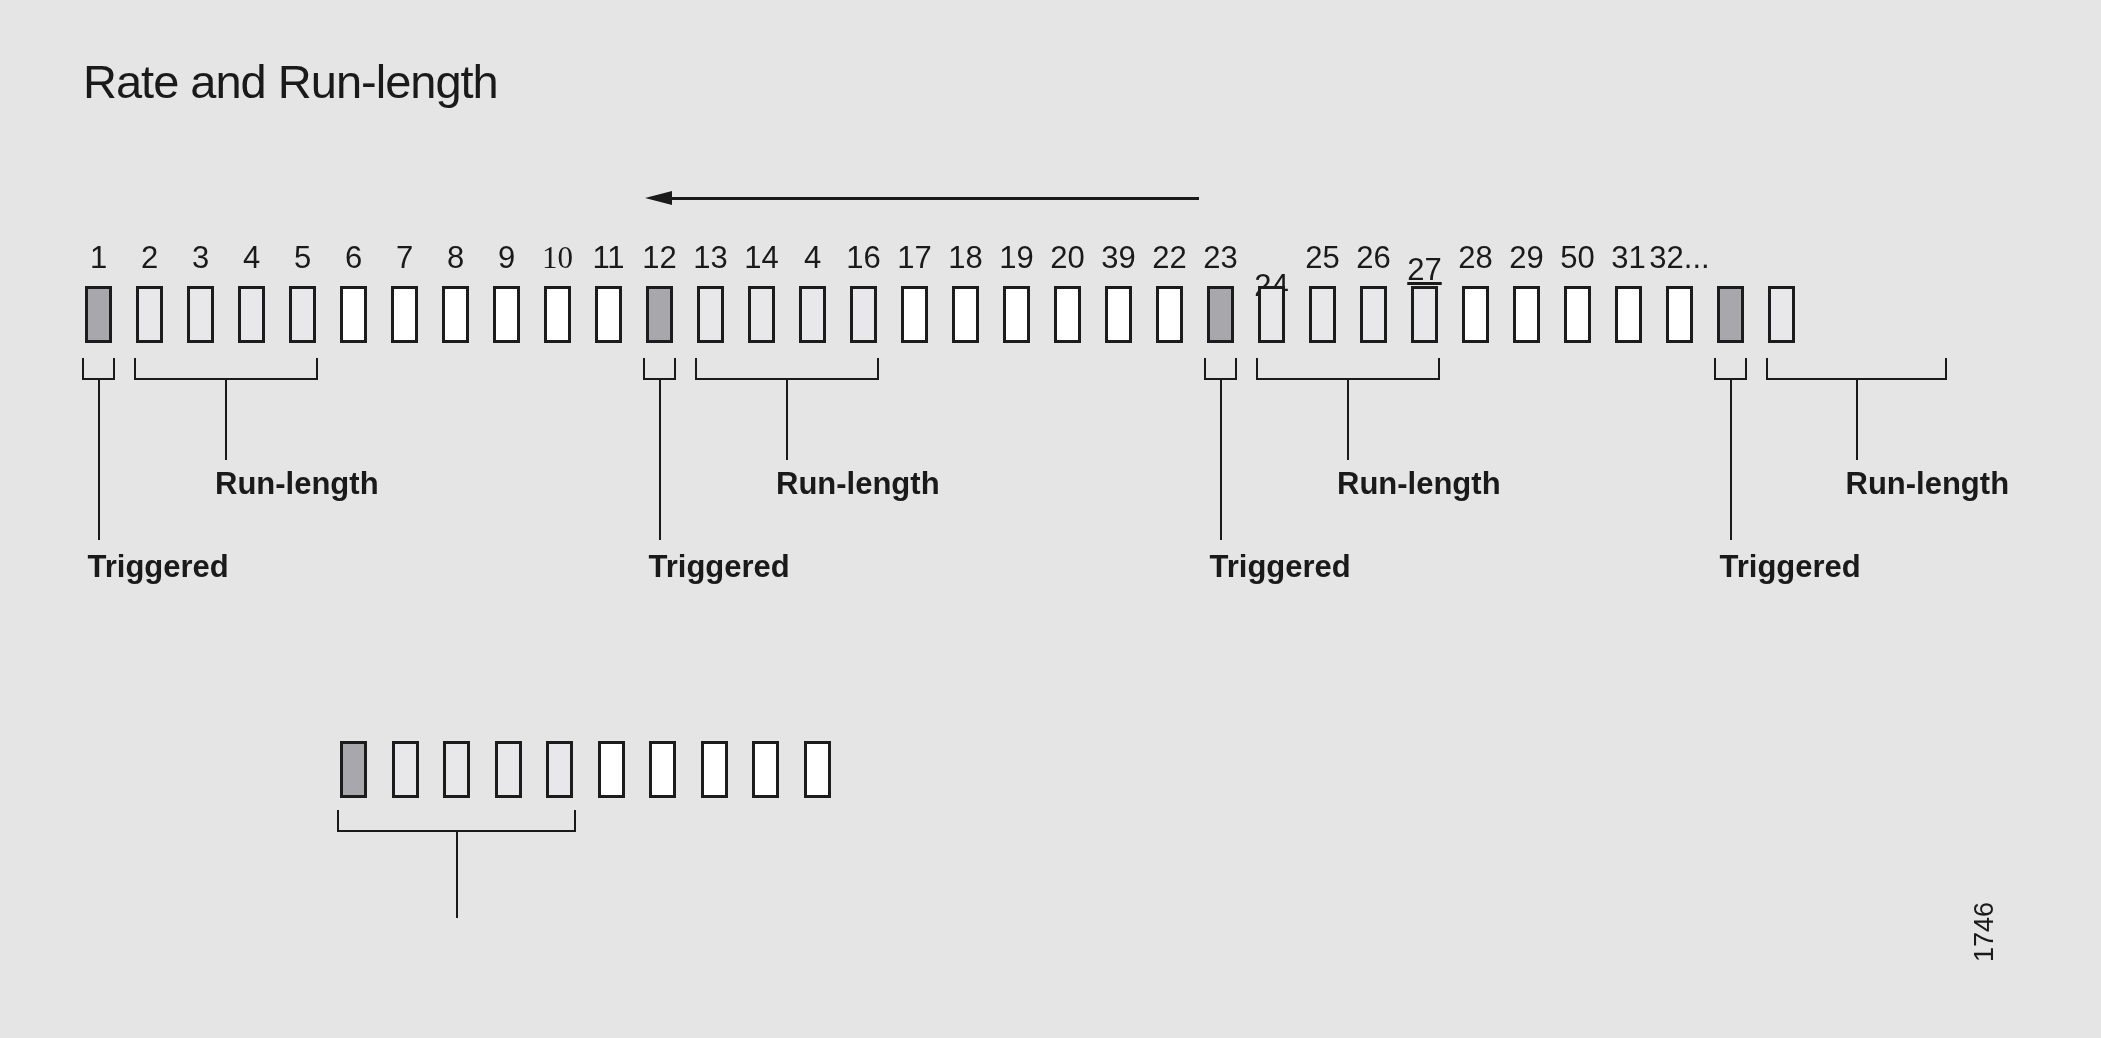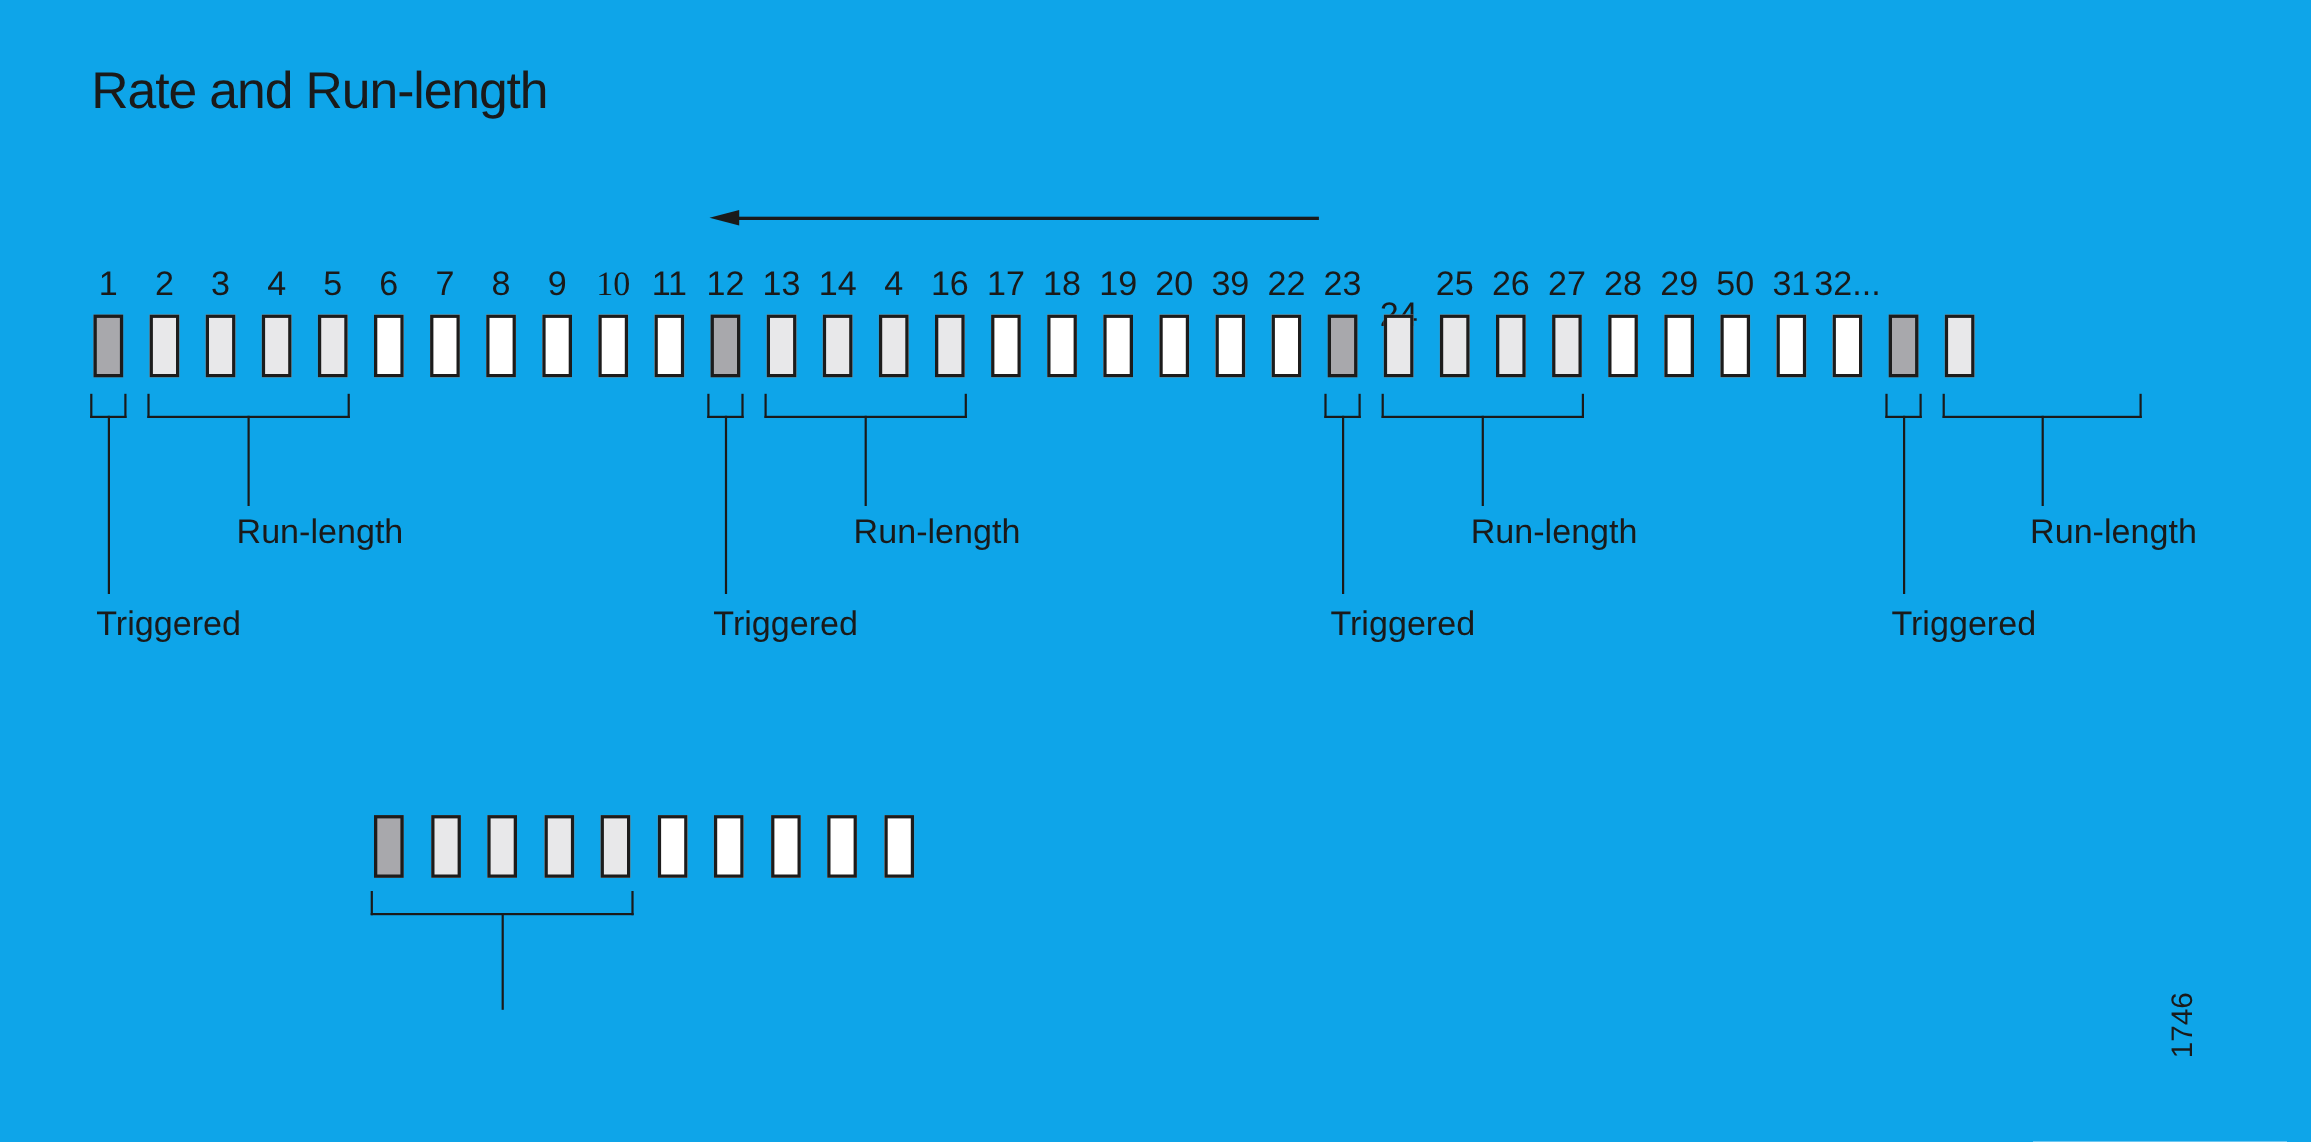--- a/index.html
+++ b/index.html
@@ -6,21 +6,21 @@
     margin: 0;
     padding: 0;
     background: #ffffff;
     font-family: "Liberation Sans", sans-serif;
     color: #1a1a1a;
   }
   #stage {
     position: relative;
     width: 2101px;
     height: 1038px;
-    background: #0ea5e9;
+    background: #e5e5e5;
     overflow: hidden;
   }
   .abs { position: absolute; }
 
   .title {
     left: 83px; top: 54px;
     font-size: 47px;
     letter-spacing: -1px;
     font-weight: 400;
     white-space: nowrap;
@@ -73,20 +73,21 @@
     height: 22px;
     box-sizing: border-box;
   }
   .stem {
     width: 2px;
     background: #1a1a1a;
   }
   .grp-label {
     font-size: 31px;
     white-space: nowrap;
+    font-weight: bold;
   }
 
   .caption {
     left: 85px; top: 928px;
     font-size: 31px;
     white-space: nowrap;
   }
   .fig-num {
     left: 1943px; top: 916px;
     width: 84px; height: 32px;
@@ -127,21 +128,21 @@
       <div class="abs pkt-number" style="left: 872.5px; top: 240px;">17</div>
       <div class="abs pkt-number" style="left: 923.5px; top: 240px;">18</div>
       <div class="abs pkt-number" style="left: 974.5px; top: 240px;">19</div>
       <div class="abs pkt-number" style="left: 1025.5px; top: 240px;">20</div>
       <div class="abs pkt-number" style="left: 1076.5px; top: 240px;">39</div>
       <div class="abs pkt-number" style="left: 1127.5px; top: 240px;">22</div>
       <div class="abs pkt-number" style="left: 1178.5px; top: 240px;">23</div>
       <div class="abs pkt-number" style="left: 1229.5px; top: 240px; margin-top: 28px;">24</div>
       <div class="abs pkt-number" style="left: 1280.5px; top: 240px;">25</div>
       <div class="abs pkt-number" style="left: 1331.5px; top: 240px;">26</div>
-      <div class="abs pkt-number" style="left: 1382.5px; top: 240px;">27</div>
+      <div class="abs pkt-number" style="left: 1382.5px; top: 252px; text-decoration: underline;">27</div>
       <div class="abs pkt-number" style="left: 1433.5px; top: 240px;">28</div>
       <div class="abs pkt-number" style="left: 1484.5px; top: 240px;">29</div>
       <div class="abs pkt-number" style="left: 1535.5px; top: 240px;">50</div>
       <div class="abs pkt-number" style="left: 1586.5px; top: 240px;">31</div>
       <div class="abs pkt-number" style="left: 1637.5px; top: 240px;">32...</div>
       <div class="abs box triggered" style="left: 85px; top: 286px;"></div>
       <div class="abs box sampled" style="left: 136px; top: 286px;"></div>
       <div class="abs box sampled" style="left: 187px; top: 286px;"></div>
       <div class="abs box sampled" style="left: 238px; top: 286px;"></div>
       <div class="abs box sampled" style="left: 289px; top: 286px;"></div>

